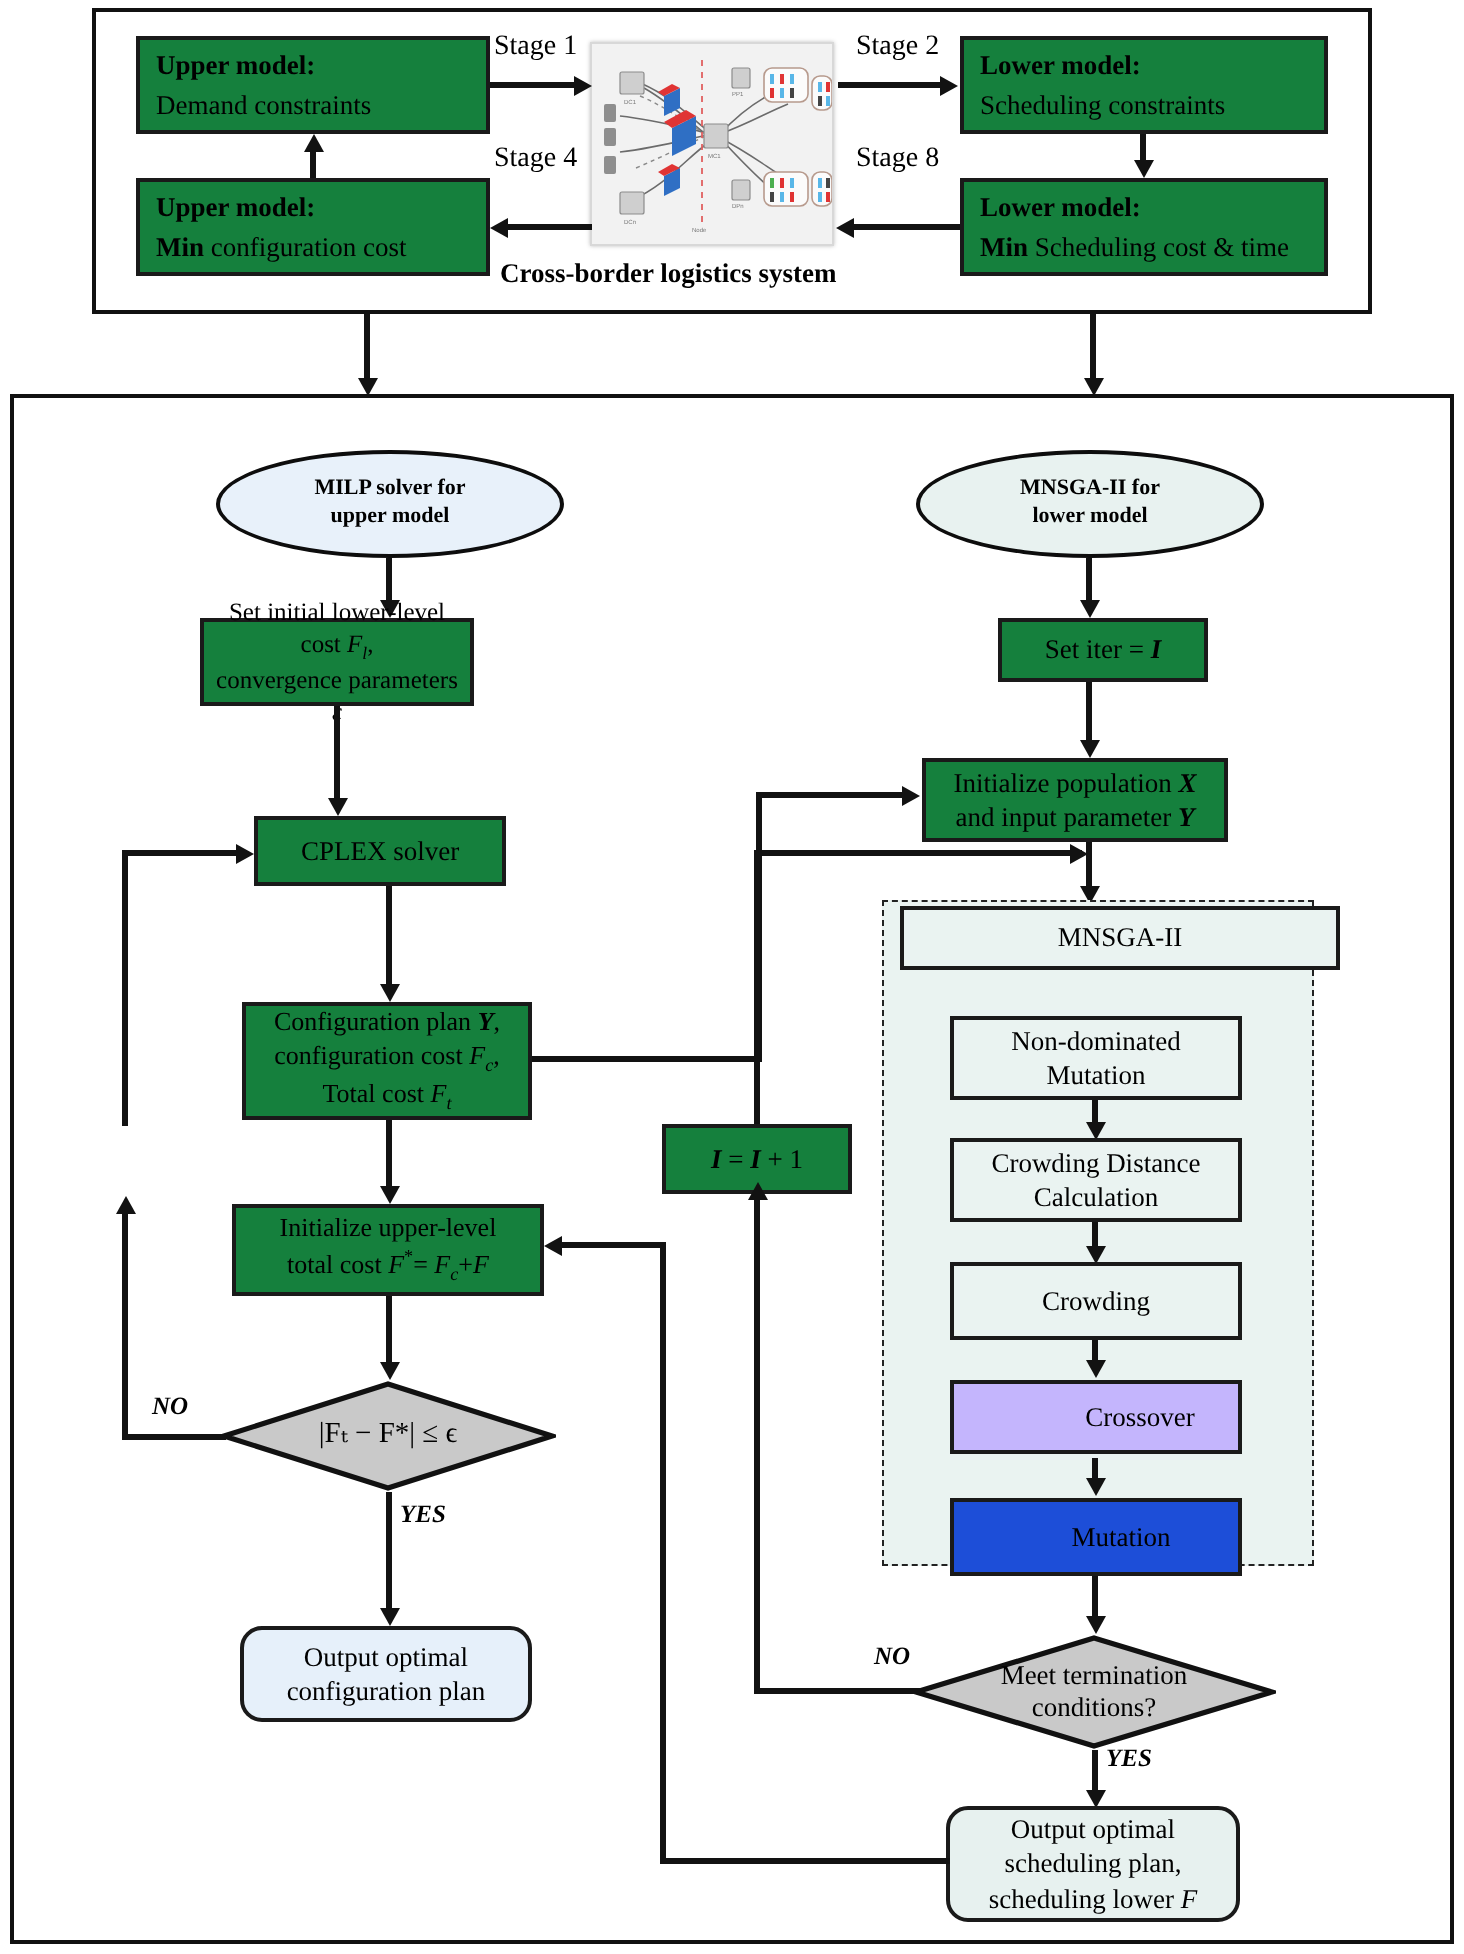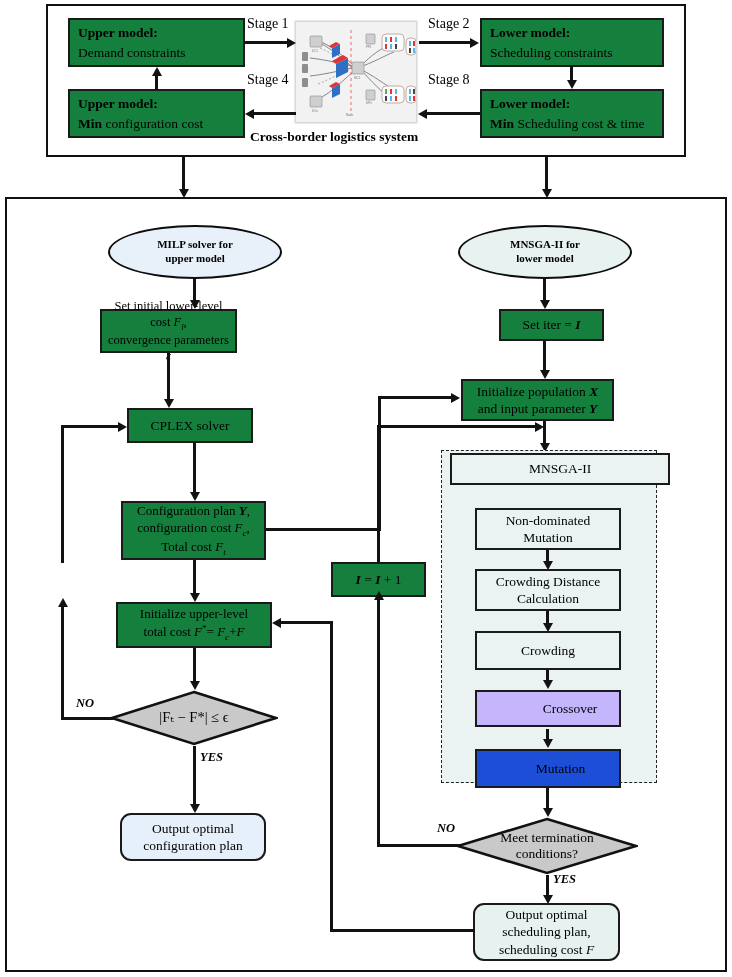--- a/index.html
+++ b/index.html
@@ -446,21 +446,21 @@
 
   <div class="ln vline" style="left:546px;top:875px;width:3px;height:22px;"></div>
   <div class="arrow arr-down" style="left:542.5px;top:895px;"></div>
   <div class="edge-label bi" style="left:553px;top:872px;">YES</div>
 
   <div class="box rounded" style="left:473px;top:903px;width:147px;height:58px;background:#e7f1ef;">
     <div style="font-size:13.5px;">
       <div>Output optimal</div>
       <div>scheduling  plan,</div>
       <div>
-        <span>scheduling  cost </span><span class="it">F</span>
+        <span>scheduling  lower </span><span class="it">F</span>
       </div>
     </div>
   </div>
 
   <div class="ln hline" style="left:330px;top:929px;width:145px;height:3px;"></div>
   <div class="ln vline" style="left:330px;top:621px;width:3px;height:311px;"></div>
   <div class="ln hline" style="left:281px;top:621px;width:52px;height:3px;"></div>
   <div class="arrow arr-left" style="left:272px;top:618px;"></div>
 
 </div>

